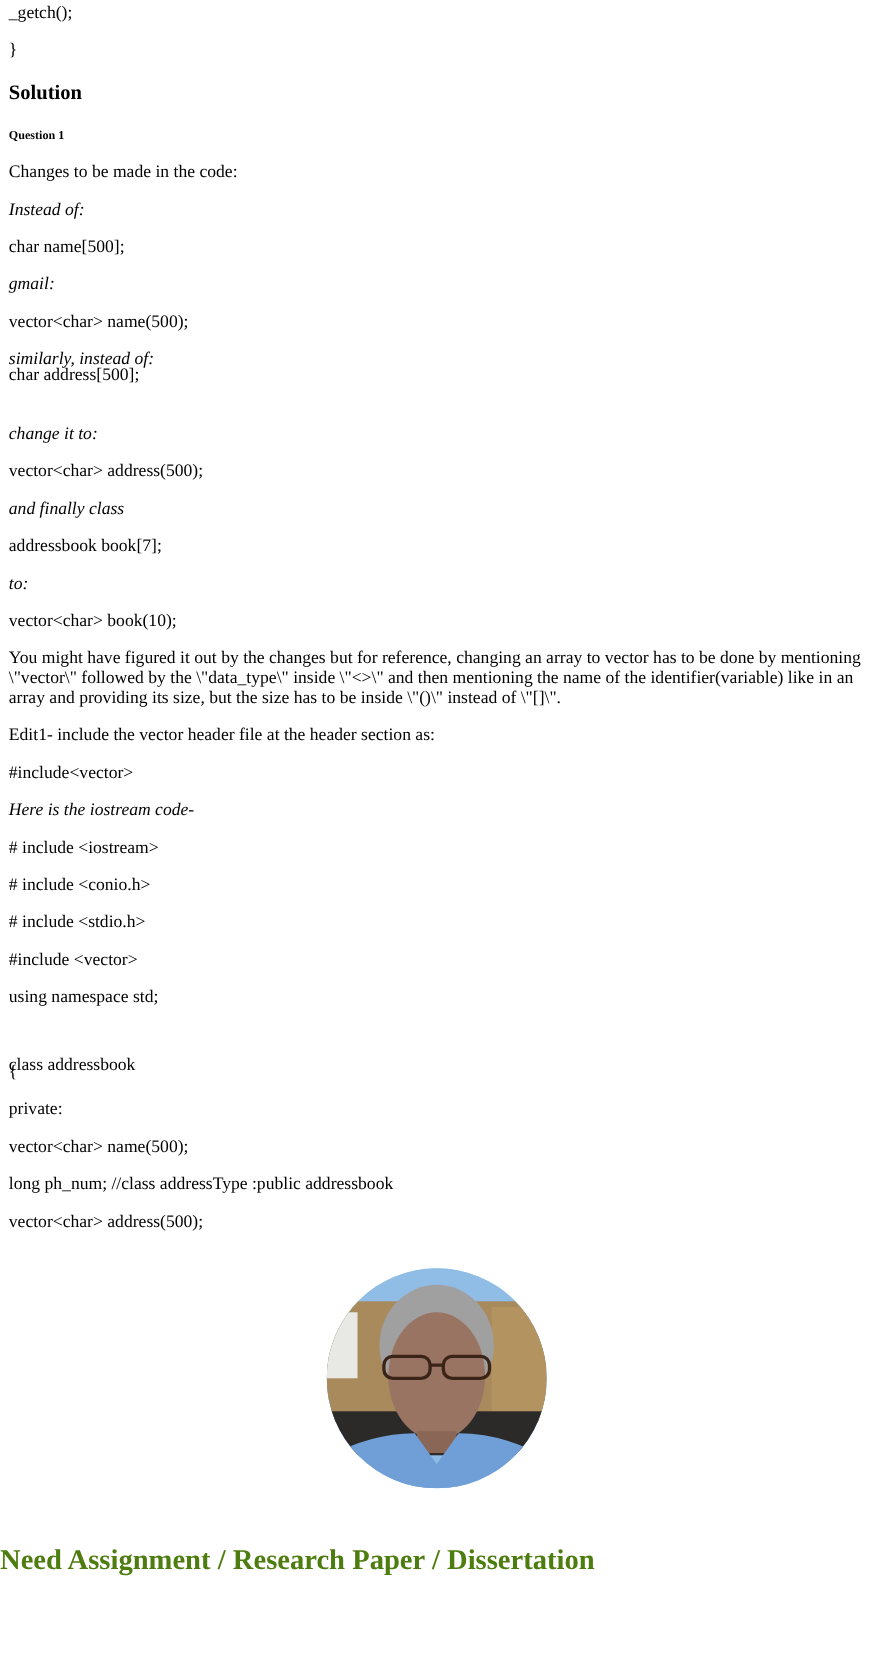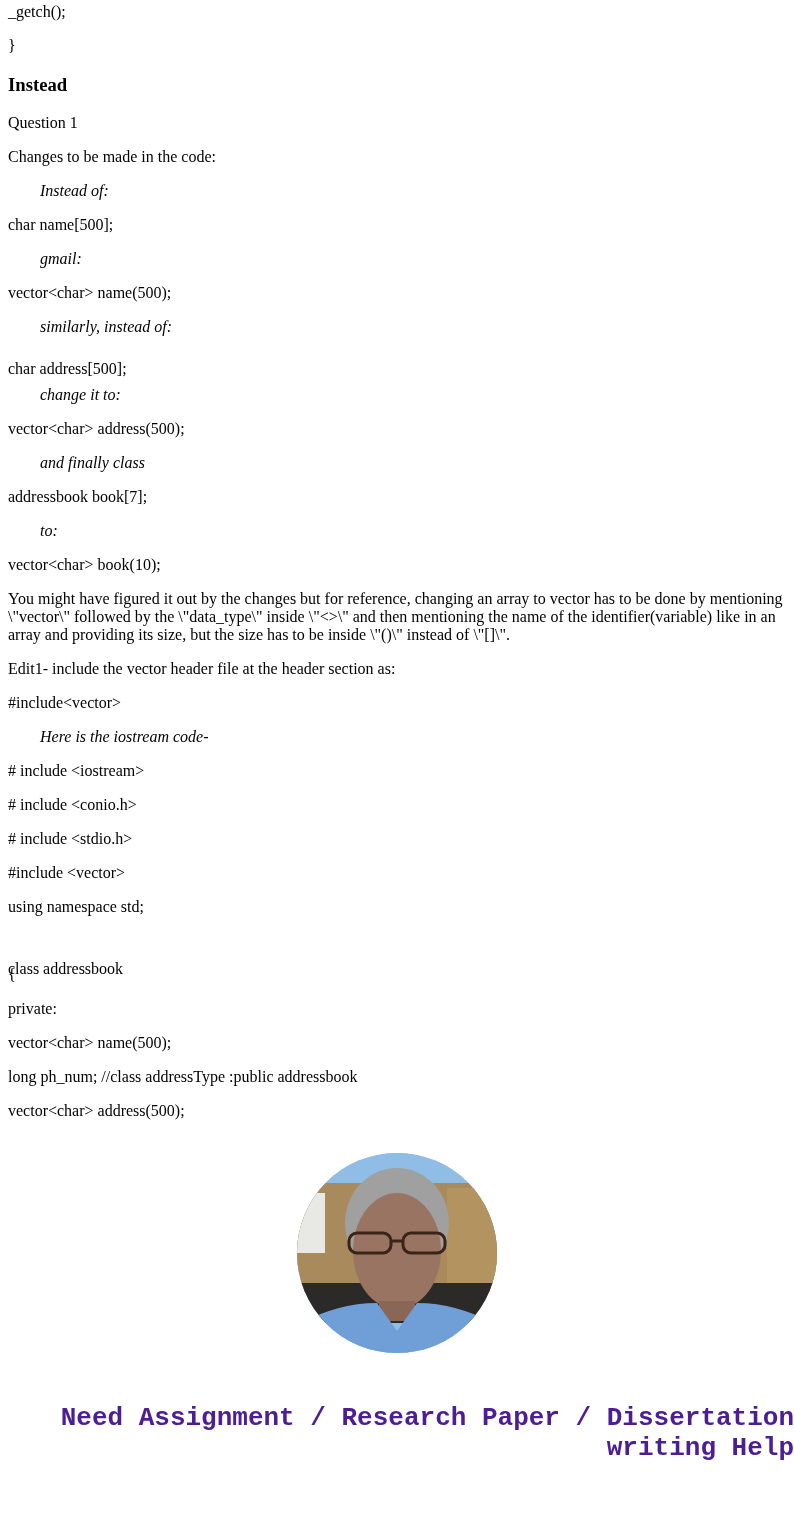--- a/index.html
+++ b/index.html
@@ -8,57 +8,57 @@
       height: 1523px;
       overflow: hidden;
       font-family: "Liberation Serif", serif;
       font-size: 16px;
       color: #000000;
       position: relative;
     }
     .content { position: absolute; left: 8px; top: 0; width: 778px; }
     .p { margin: 0; line-height: 18px; position: absolute; left: 0; white-space: nowrap; }
     .wrap { white-space: normal; width: 778px; }
-    .it { font-style: italic; margin-left: 32px; }
+    .it { font-style: italic; }
     .h3 { font-weight: bold; font-size: 18.7px; line-height: 22px; }
-    .h4 { font-weight: normal; font-size: 16px; }
+    .h4 { font-weight: bold; font-size: 11px; }
 
     .avatar {
       position: absolute;
       left: 297px; top: 1153px;
       width: 200px; height: 200px;
       border-radius: 50%;
       overflow: hidden;
       background: #8fbde6;
     }
     .promo {
       position: absolute; left: 0; top: 1403px; width: 794px;
-      text-align: right;
-      font-family: Liberation Mono, monospace;
+      text-align: left;
+      font-family: Liberation Serif, serif;
       font-weight: bold;
       font-size: 26px;
       line-height: 30px;
-      color: #4c1d95;
+      color: #4d7c0f;
     }
   </style>
 </head>
 <body>
 
 <div class="content">
   <p class="p" style="top:3px">_getch();</p>
   <p class="p" style="top:37px">}</p>
-  <h3 class="p h3" style="top:74px">Instead</h3>
+  <h3 class="p h3" style="top:74px">Solution</h3>
   <h4 class="p h4" style="top:114px">Question 1</h4>
   <p class="p" style="top:148px">Changes to be made in the code:</p>
   <p class="p it" style="top:182px">Instead of:</p>
   <p class="p" style="top:216px">char name[500];</p>
   <p class="p it" style="top:250px">gmail:</p>
   <p class="p" style="top:284px">vector&lt;char&gt; name(500);</p>
   <p class="p it" style="top:318px">similarly, instead of:</p>
-  <p class="p" style="top:360px">char address[500];</p>
+  <p class="p" style="top:332px">char address[500];</p>
   <p class="p it" style="top:386px">change it to:</p>
   <p class="p" style="top:420px">vector&lt;char&gt; address(500);</p>
   <p class="p it" style="top:454px">and finally class</p>
   <p class="p" style="top:488px">addressbook book[7];</p>
   <p class="p it" style="top:522px">to:</p>
   <p class="p" style="top:556px">vector&lt;char&gt; book(10);</p>
   <p class="p wrap" style="top:590px">You might have figured it out by the changes but for reference, changing an array to vector has to be done by mentioning \"vector\" followed by the \"data_type\" inside \"&lt;&gt;\" and then mentioning the name of the identifier(variable) like in an array and providing its size, but the size has to be inside \"()\" instead of \"[]\".</p>
   <p class="p" style="top:660px">Edit1- include the vector header file at the header section as:</p>
   <p class="p" style="top:694px">#include&lt;vector&gt;</p>
   <p class="p it" style="top:728px">Here is the iostream code-</p>
@@ -87,14 +87,13 @@
     <rect x="52" y="80" width="42" height="20" rx="8" fill="none" stroke="#3a2418" stroke-width="3"></rect>
     <rect x="106" y="80" width="42" height="20" rx="8" fill="none" stroke="#3a2418" stroke-width="3"></rect>
     <line x1="94" y1="88" x2="106" y2="88" stroke="#3a2418" stroke-width="3"></line>
     <rect x="82" y="148" width="36" height="20" fill="#8a6656"></rect>
     <path d="M0 200 L0 172 Q40 150 80 150 L100 178 L120 150 Q160 150 200 172 L200 200 Z" fill="#6f9fd6"></path>
   </svg>
 </div>
 
 <div class="promo">
   <div>Need Assignment / Research Paper / Dissertation</div>
-  <div>writing Help</div>
 </div>
 
 </body></html>

